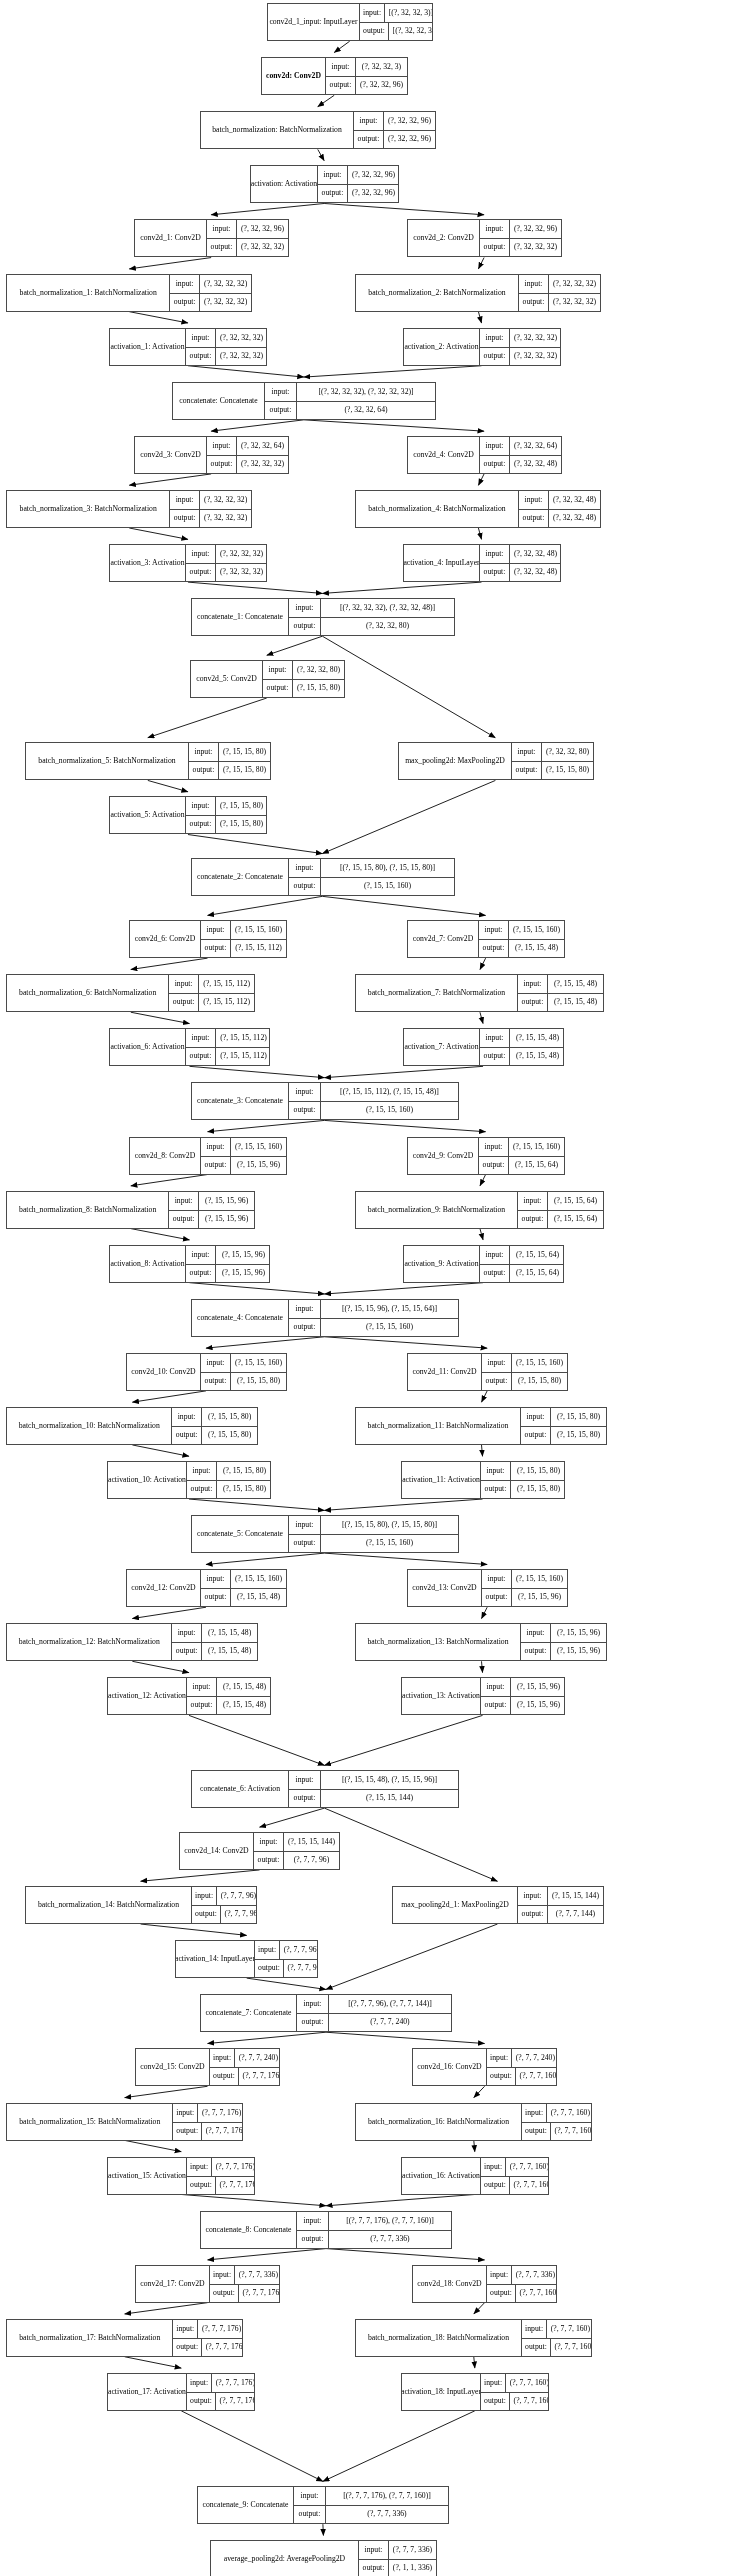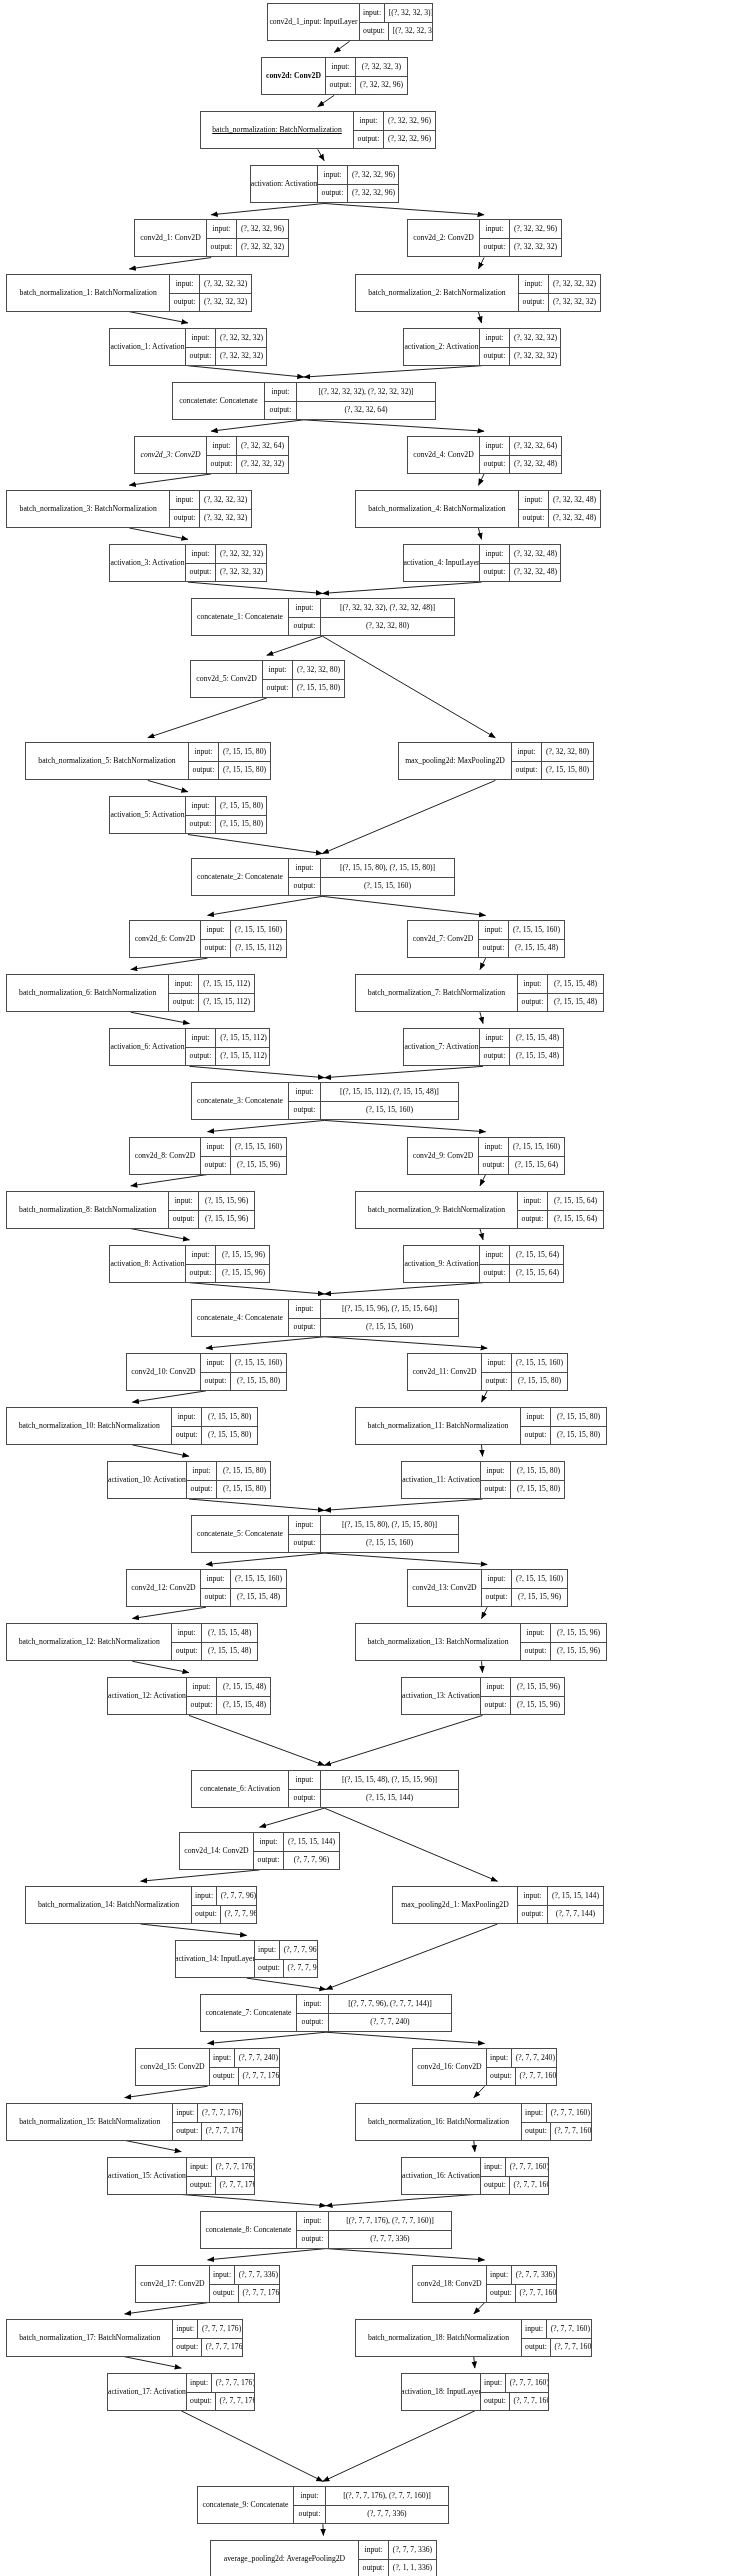--- a/index.html
+++ b/index.html
@@ -207,21 +207,21 @@
             <div class="iolbl" style="width: 30px;">input:</div>
             <div class="ioval">(?, 32, 32, 3)</div>
           </div>
           <div class="iorow">
             <div class="iolbl" style="width: 30px;">output:</div>
             <div class="ioval">(?, 32, 32, 96)</div>
           </div>
         </div>
       </div>
       <div class="node" style="left: 200px; top: 111px; width: 236px; height: 38px;">
-        <div class="name" style="width: 154px; text-decoration: underline;">batch_normalization: BatchNormalization</div>
+        <div class="name" style="width: 154px;">batch_normalization: BatchNormalization</div>
         <div class="io" style="width: 82px;">
           <div class="iorow top">
             <div class="iolbl" style="width: 30px;">input:</div>
             <div class="ioval">(?, 32, 32, 96)</div>
           </div>
           <div class="iorow">
             <div class="iolbl" style="width: 30px;">output:</div>
             <div class="ioval">(?, 32, 32, 96)</div>
           </div>
         </div>
@@ -324,21 +324,21 @@
             <div class="iolbl" style="width: 32px;">input:</div>
             <div class="ioval">[(?, 32, 32, 32), (?, 32, 32, 32)]</div>
           </div>
           <div class="iorow">
             <div class="iolbl" style="width: 32px;">output:</div>
             <div class="ioval">(?, 32, 32, 64)</div>
           </div>
         </div>
       </div>
       <div class="node" style="left: 134px; top: 436px; width: 155px; height: 38px;">
-        <div class="name" style="width: 72px; font-style: italic;">conv2d_3: Conv2D</div>
+        <div class="name" style="width: 72px;">conv2d_3: Conv2D</div>
         <div class="io" style="width: 82px;">
           <div class="iorow top">
             <div class="iolbl" style="width: 30px;">input:</div>
             <div class="ioval">(?, 32, 32, 64)</div>
           </div>
           <div class="iorow">
             <div class="iolbl" style="width: 30px;">output:</div>
             <div class="ioval">(?, 32, 32, 32)</div>
           </div>
         </div>

